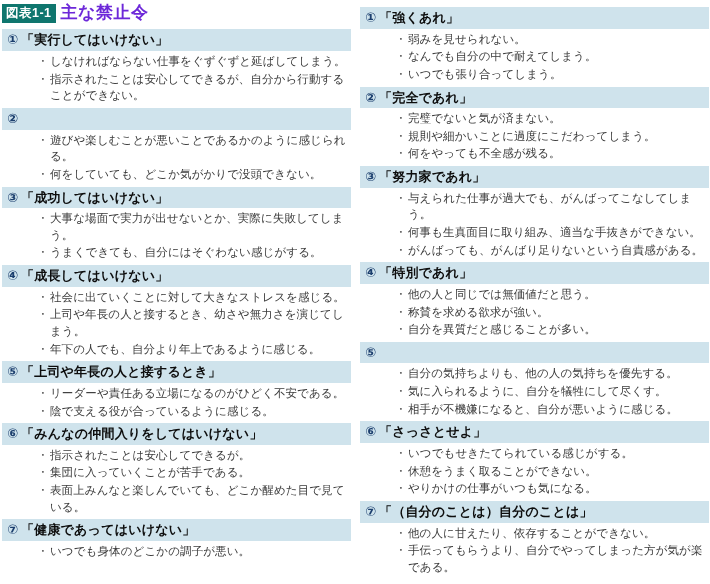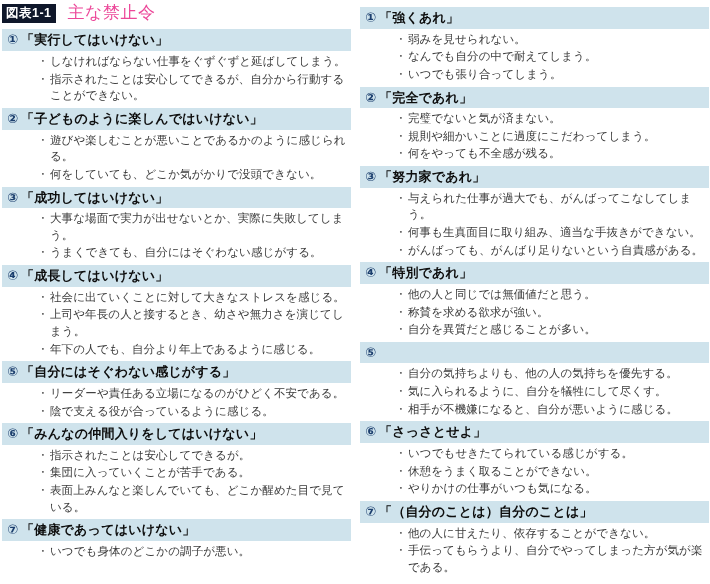--- a/index.html
+++ b/index.html
@@ -5,24 +5,24 @@
   html,body{margin:0;padding:0;}
   body{
     width:710px;height:584px;background:#ffffff;overflow:hidden;
     font-family:"Liberation Sans","DejaVu Sans",sans-serif;
     -webkit-font-smoothing:antialiased;
   }
   .page{display:flex;gap:9px;padding:3px 2px 0 2px;box-sizing:border-box;width:710px;}
   .col{width:349px;flex:0 0 349px;}
   .col-header{display:flex;align-items:center;gap:5px;margin:0 0 6px 0;}
   .badge{
-    background:#0f172a;color:#ffffff;font-weight:bold;font-size:12.5px;
+    background:#0f766e;color:#ffffff;font-weight:bold;font-size:12.5px;
     padding:2px 4px 1px 4px;line-height:1.25;letter-spacing:0.5px;flex:0 0 auto;
   }
-  .heading{font-weight:normal;font-size:17px;color:#ec4899;letter-spacing:0.5px;line-height:1.2;margin-left:7px;}
+  .heading{font-weight:bold;font-size:17px;color:#6d28d9;letter-spacing:0.5px;line-height:1.2;}
   .section{margin-top:4px;}
   .band{
     background:#cfe3ec;padding:2px 4px 2px 5px;font-size:13px;font-weight:bold;
     line-height:1.35;display:flex;align-items:baseline;
   }
   .band .num{color:#1c3f6e;margin-right:3px;flex:0 0 auto;}
   .band .title{color:#0d0d0d;letter-spacing:0.2px;}
   ul.bullets{list-style:none;margin:2px 0 2px 0;padding:0;font-size:11.5px;line-height:1.45;color:#3b3b3b;}
   ul.bullets li{position:relative;padding-left:48px;margin:1px 0;letter-spacing:0.1px;}
   ul.bullets li::before{content:"・";position:absolute;left:35px;top:0;color:#4a4a4a;}
@@ -45,21 +45,20 @@
       </div>
       <ul class="bullets">
         <li>しなければならない仕事をぐずぐずと延ばしてしまう。</li>
         <li>指示されたことは安心してできるが、自分から行動することができない。</li>
       </ul>
     </div>
 
     <div class="section">
       <div class="band">
         <span class="num">②</span>
-        <span class="title">「子どものように楽しんではいけない」</span>
       </div>
       <ul class="bullets">
         <li>遊びや楽しむことが悪いことであるかのように感じられる。</li>
         <li>何をしていても、どこか気がかりで没頭できない。</li>
       </ul>
     </div>
 
     <div class="section">
       <div class="band">
         <span class="num">③</span>
@@ -79,21 +78,21 @@
       <ul class="bullets">
         <li>社会に出ていくことに対して大きなストレスを感じる。</li>
         <li>上司や年長の人と接するとき、幼さや無力さを演じてしまう。</li>
         <li>年下の人でも、自分より年上であるように感じる。</li>
       </ul>
     </div>
 
     <div class="section">
       <div class="band">
         <span class="num">⑤</span>
-        <span class="title">「自分にはそぐわない感じがする」</span>
+        <span class="title">「上司や年長の人と接するとき」</span>
       </div>
       <ul class="bullets">
         <li>リーダーや責任ある立場になるのがひどく不安である。</li>
         <li>陰で支える役が合っているように感じる。</li>
       </ul>
     </div>
 
     <div class="section">
       <div class="band">
         <span class="num">⑥</span>

